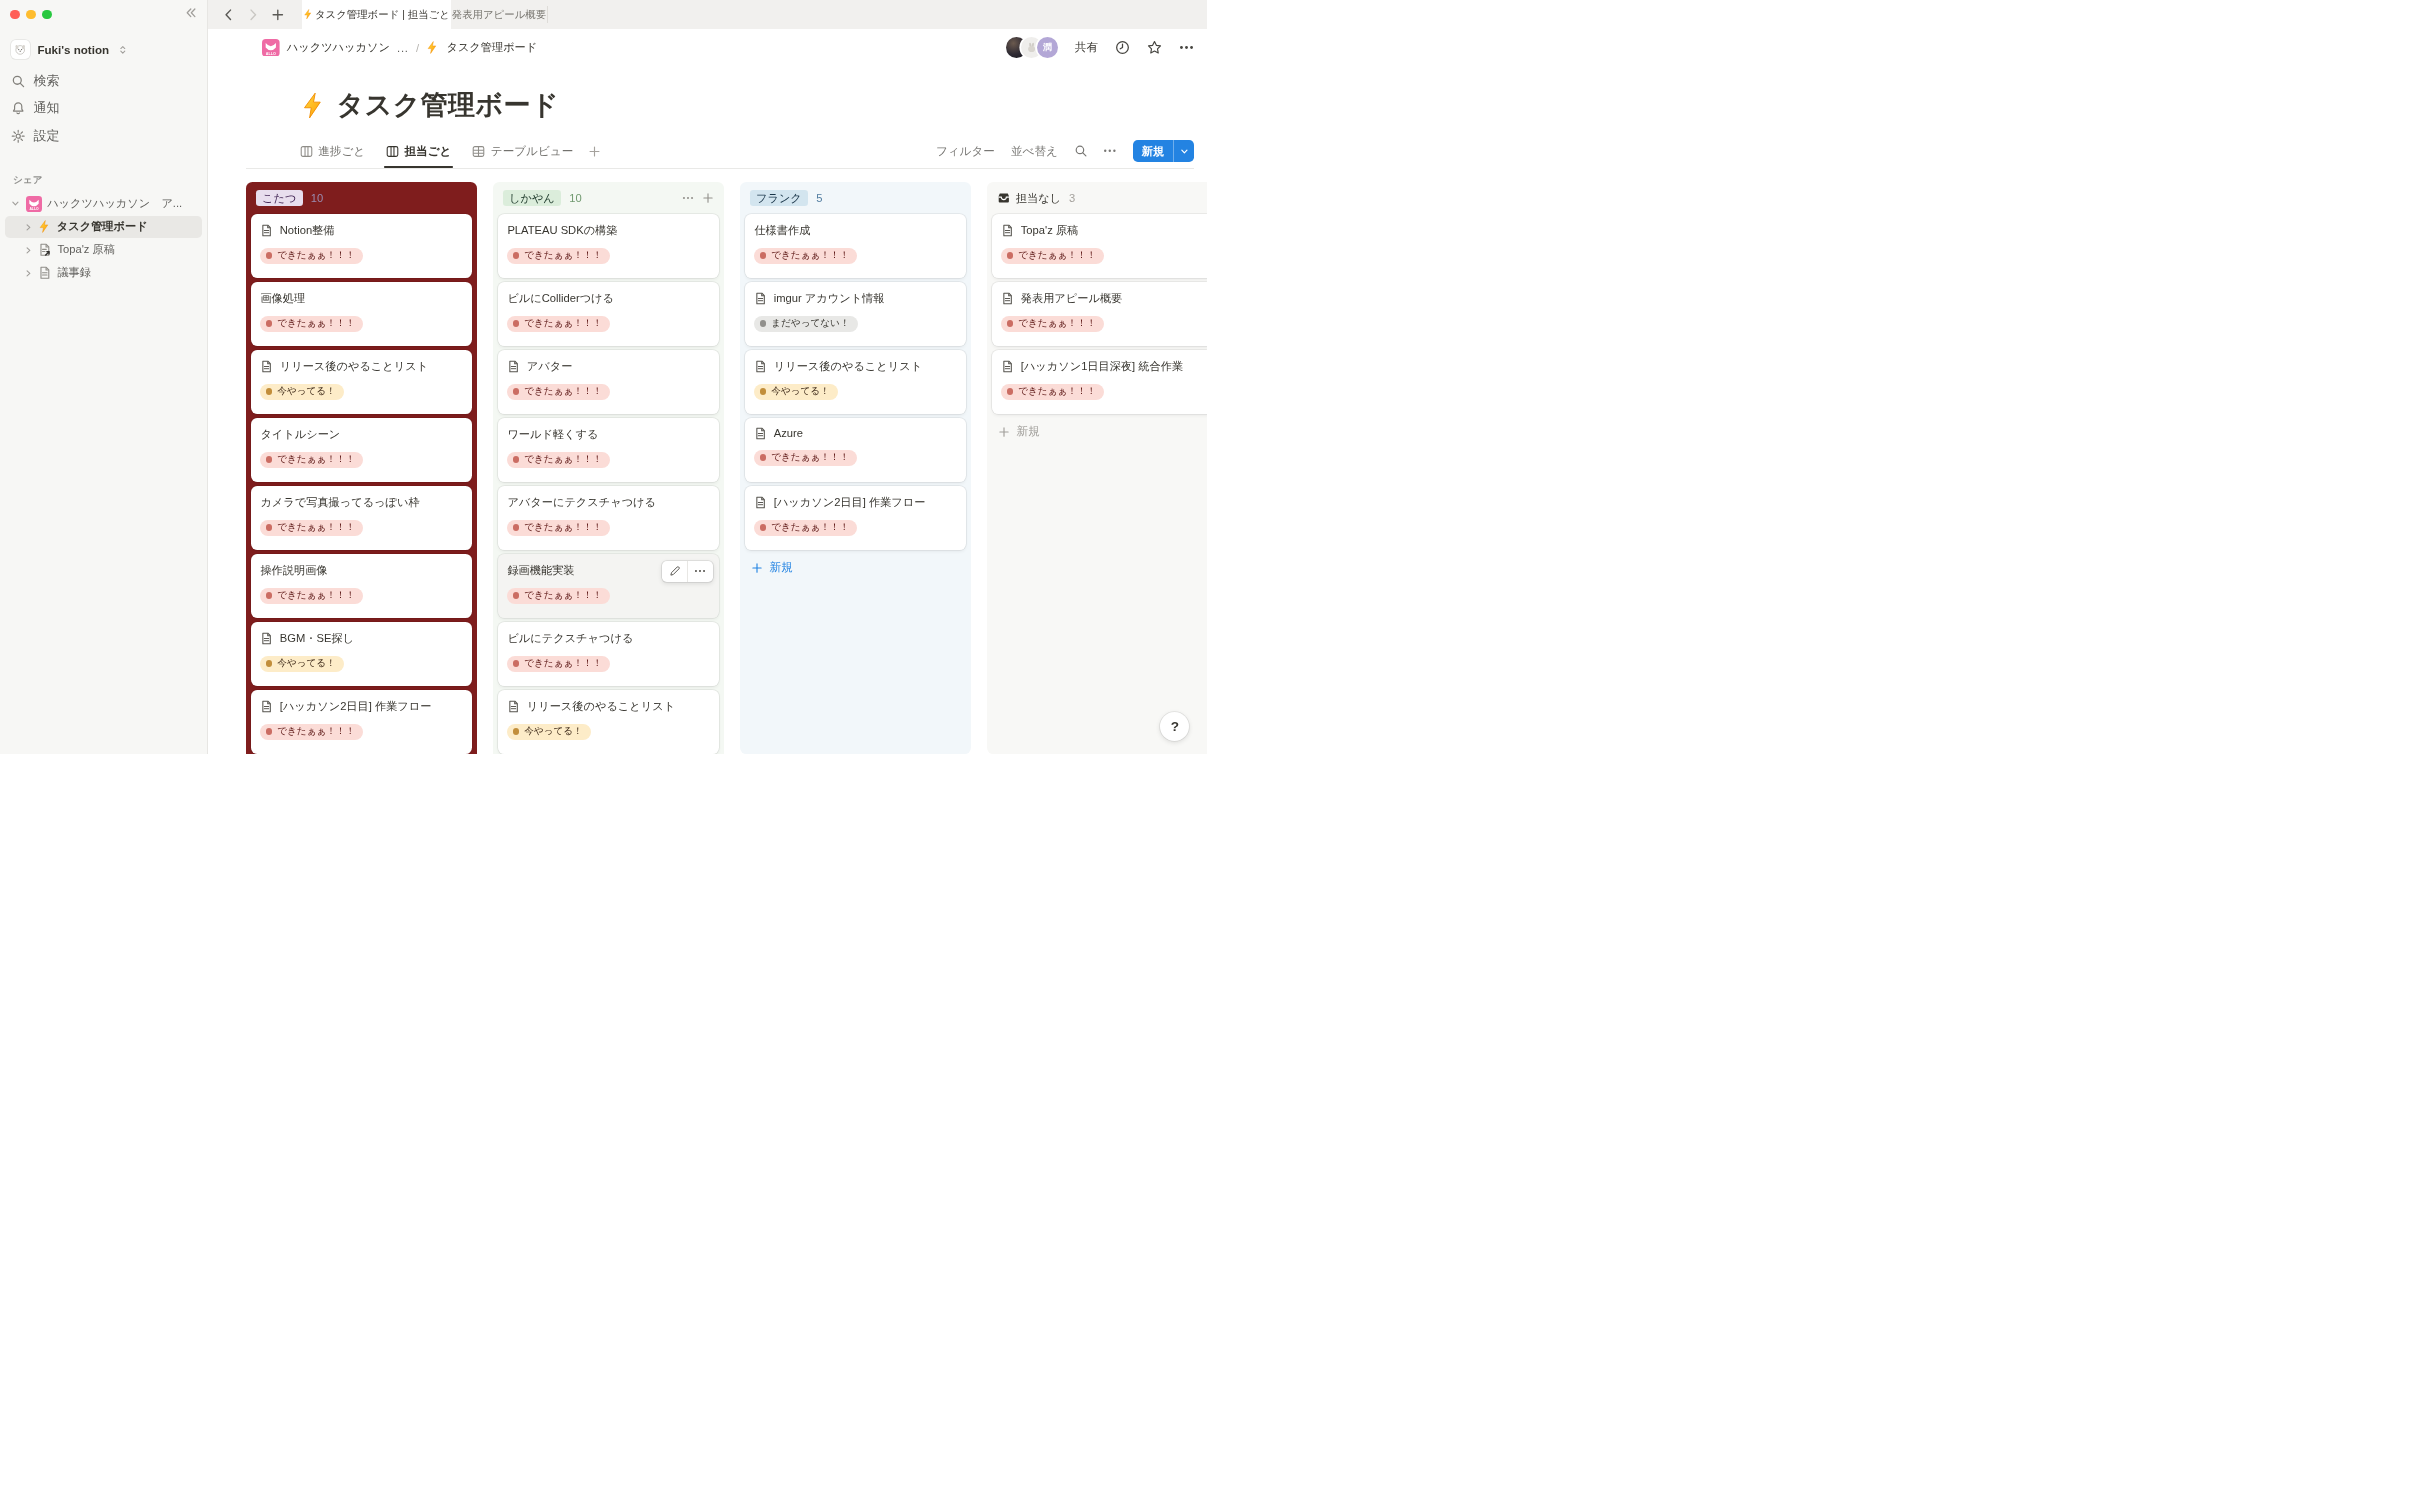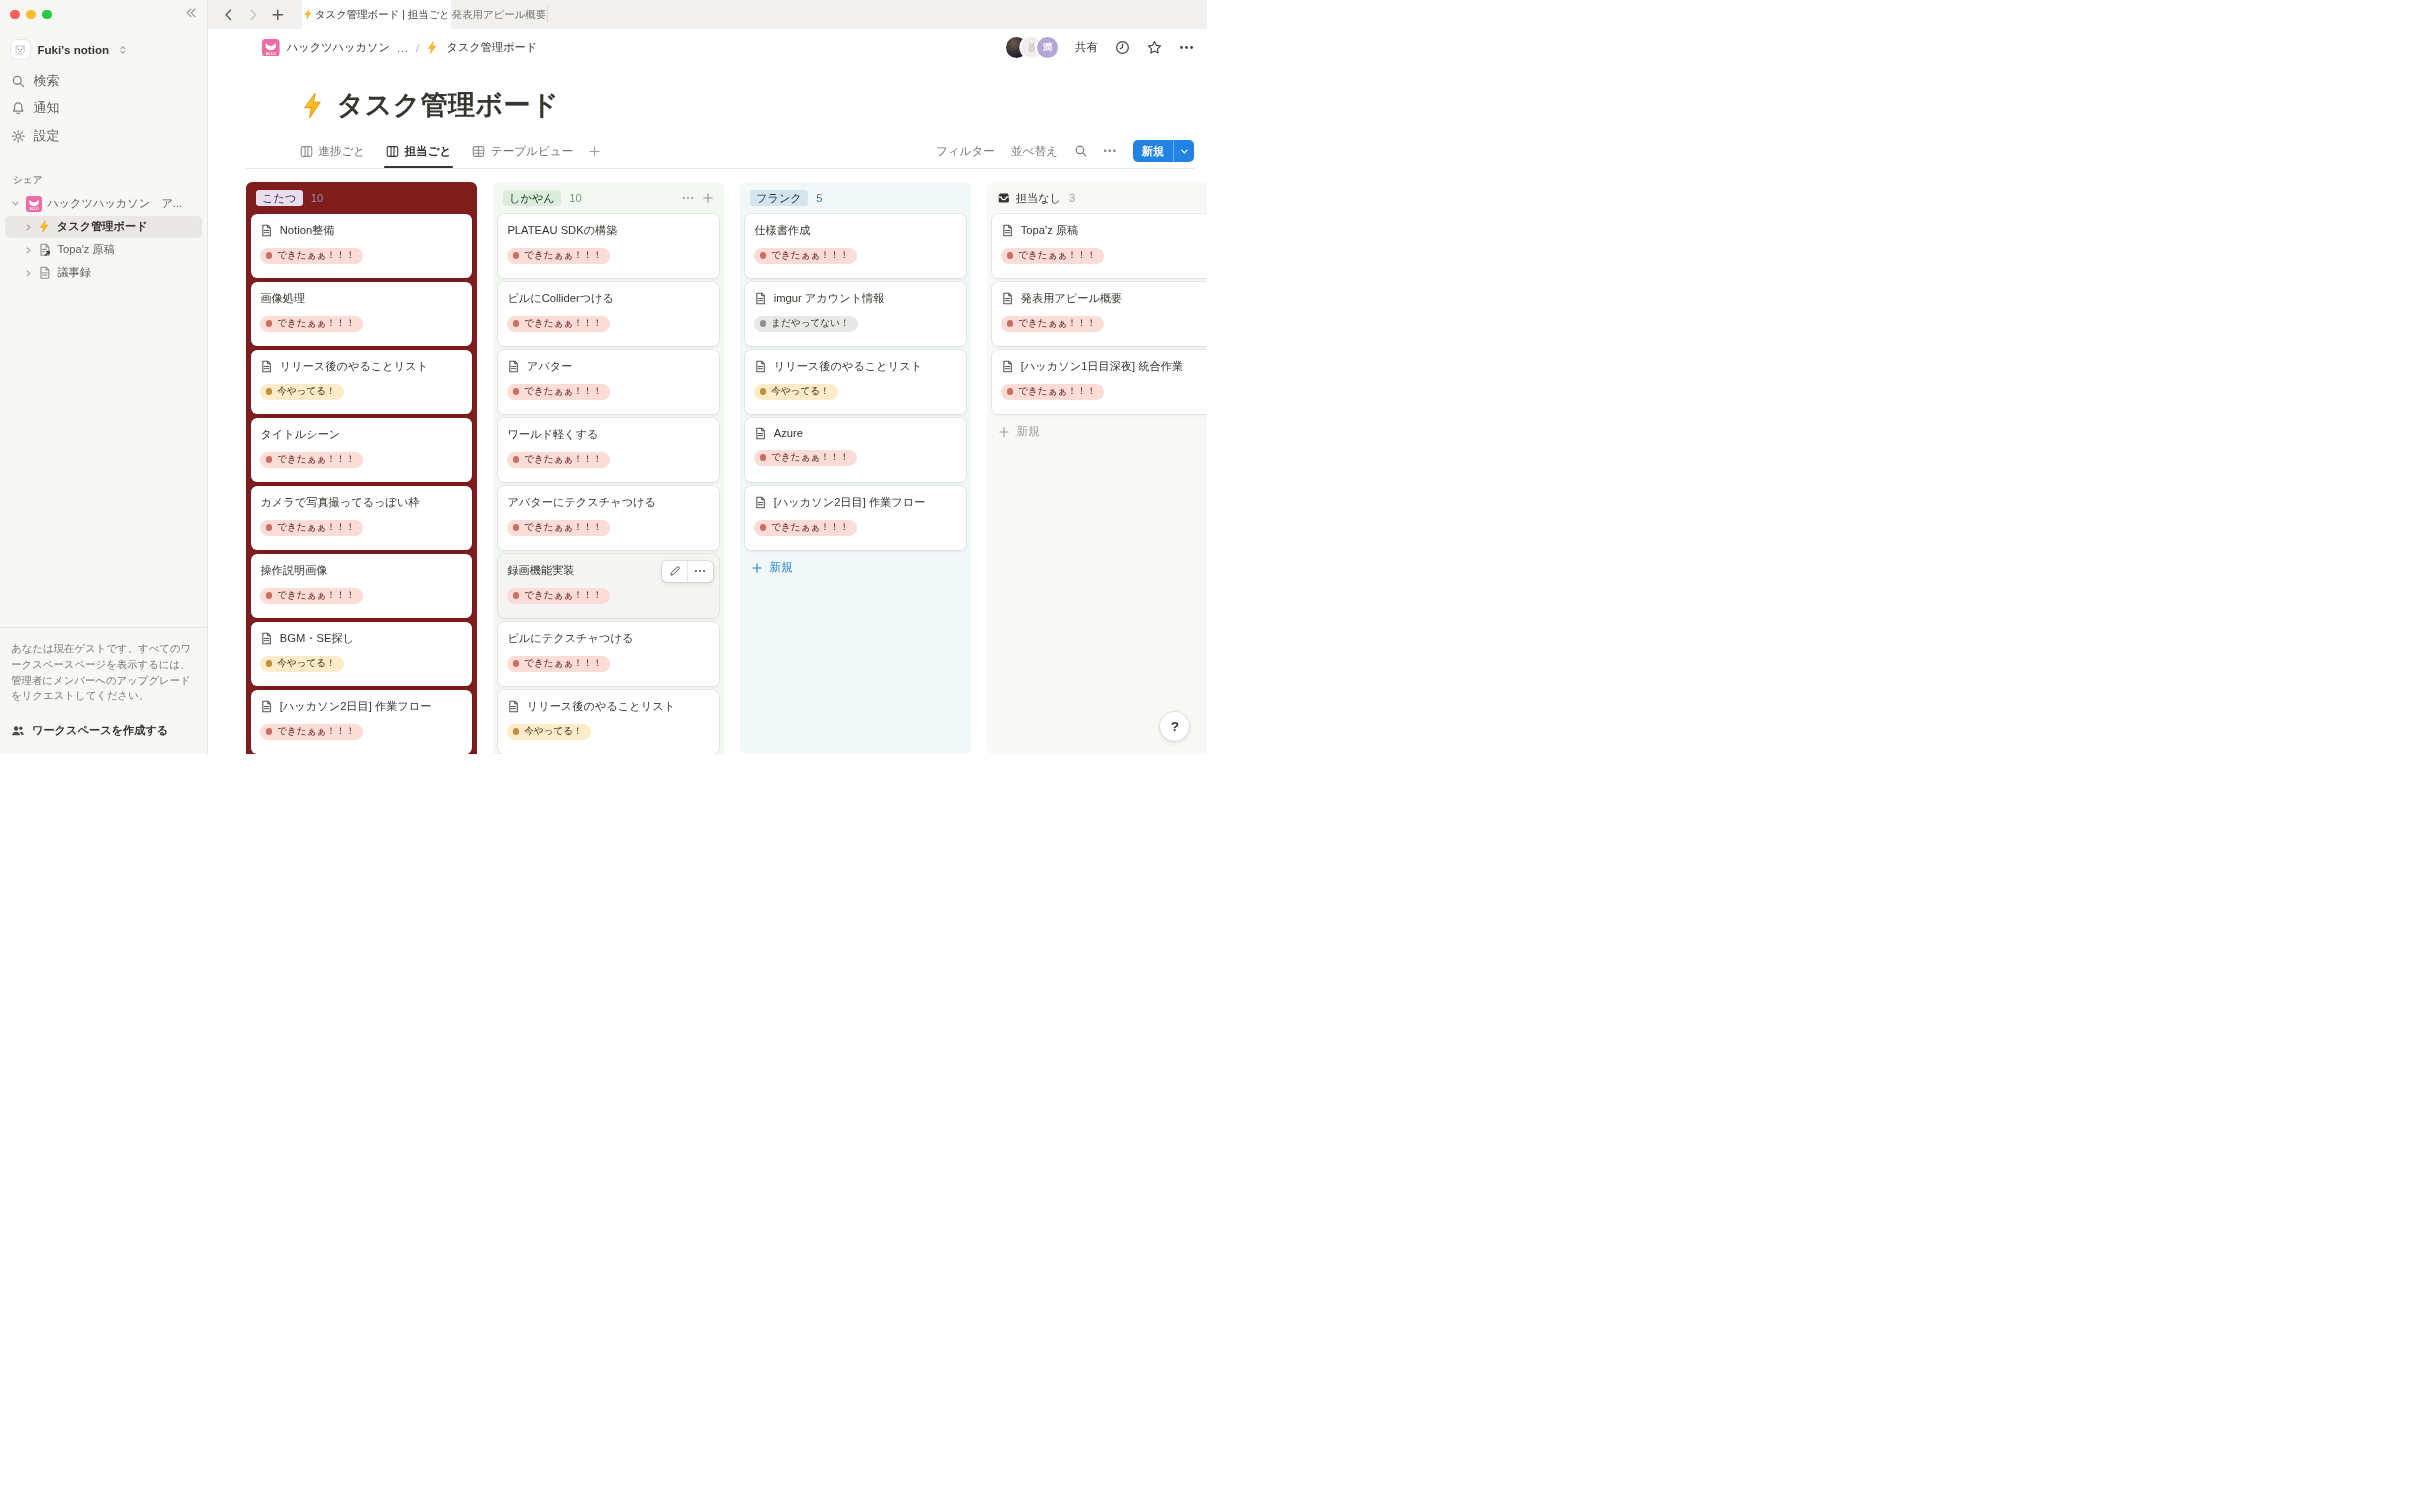--- a/index.html
+++ b/index.html
@@ -243,34 +243,20 @@
       <span class="tw">
           <svg width="13.6" height="13.6" viewBox="0 0 16 16">
             <path d="M3.5 1.5h6.2l3 3v10h-9.2z" fill="none" stroke="#8f8d88" stroke-width="1.3" stroke-linejoin="round"></path>
             <path d="M9.5 1.7v3h3" fill="none" stroke="#8f8d88" stroke-width="1.3"></path>
             <path d="M5.3 8h5.4M5.3 10.7h5.4" stroke="#8f8d88" stroke-width="1.2" stroke-linecap="round"></path>
           </svg>
         </span>
       <span class="tree-label">議事録</span>
     </div>
 
-    <div class="sb-footer">
-      <p class="guest-note">あなたは現在ゲストです。すべてのワークスペースページを表示するには、管理者にメンバーへのアップグレードをリクエストしてください。</p>
-      <div class="create-ws">
-        <span class="ci">
-            <svg width="13.6" height="13.6" viewBox="0 0 16 16" fill="currentColor">
-              <circle cx="6" cy="5.3" r="2.6"></circle>
-              <path d="M1.4 13.3c0-2.6 2.1-4.1 4.6-4.1s4.6 1.5 4.6 4.1z"></path>
-              <circle cx="11.6" cy="4.9" r="2.1"></circle>
-              <path d="M11.2 9c2.2 0 3.9 1.4 3.9 3.6h-3.3a5.3 5.3 0 0 0-1.8-3.4z"></path>
-            </svg>
-          </span>
-        <span>ワークスペースを作成する</span>
-      </div>
-    </div>
   </aside>
 
   <div class="main">
 
     <div class="tabstrip">
       <span class="nav-ic back">
           <svg width="13.6" height="13.6" viewBox="0 0 16 16">
             <path d="M10 2.5L4.8 8 10 13.5" fill="none" stroke="currentColor" stroke-width="1.7" stroke-linecap="round" stroke-linejoin="round"></path>
           </svg>
         </span>

